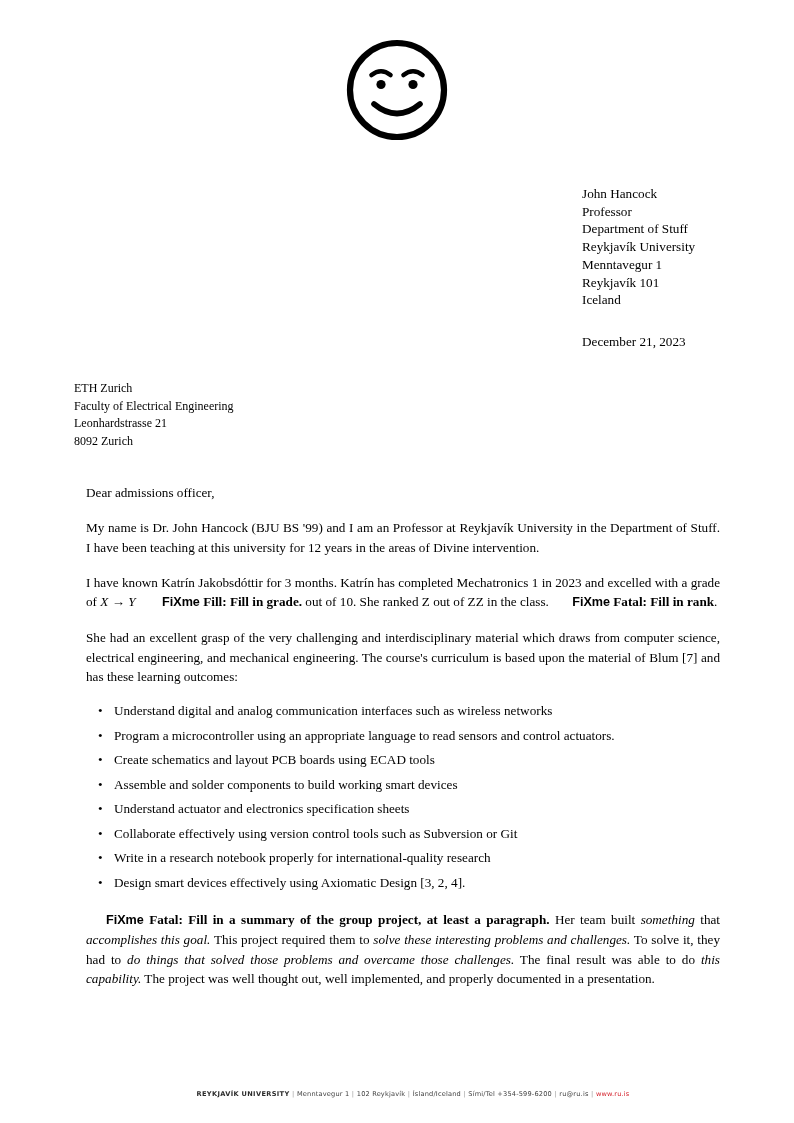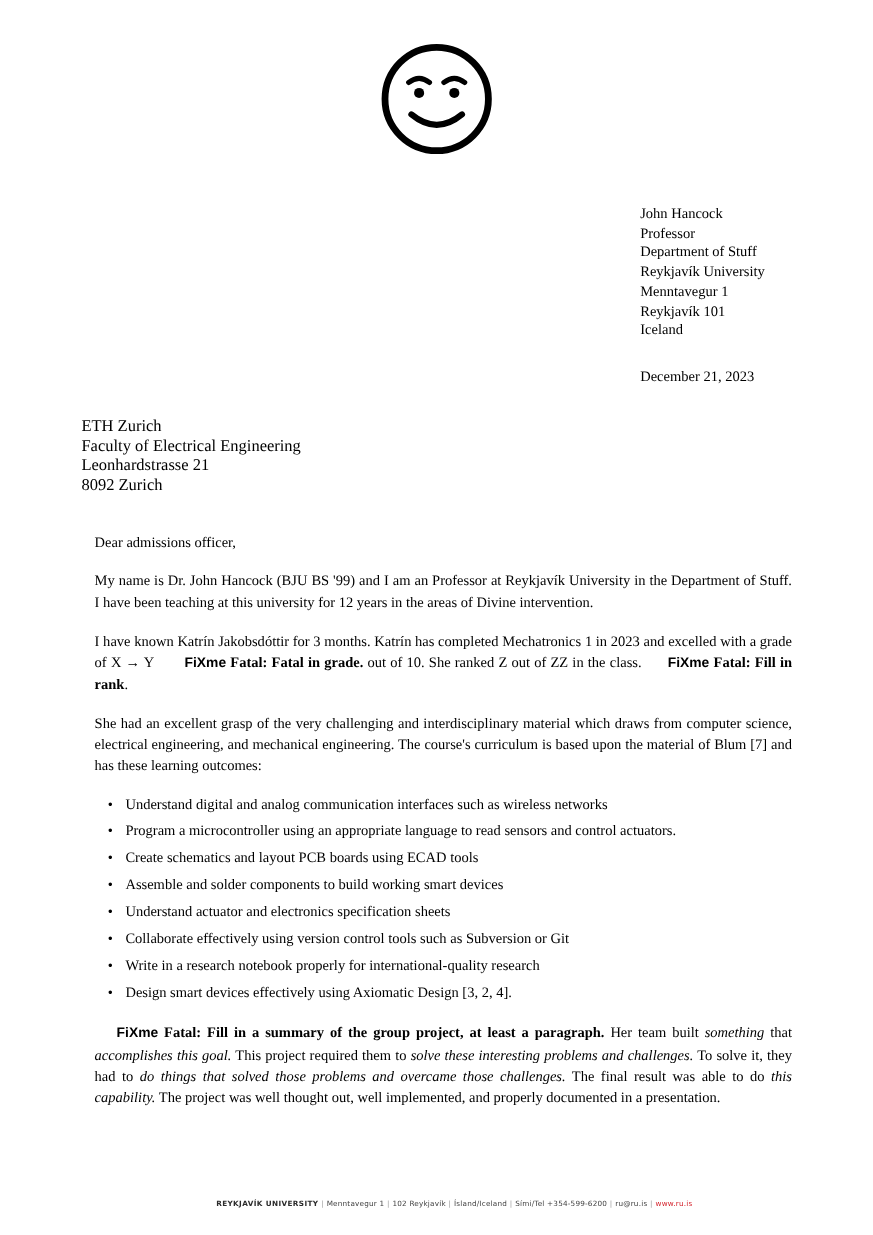--- a/index.html
+++ b/index.html
@@ -46,21 +46,21 @@
     font-size: 13.2px;
     line-height: 17.7px;
     white-space: nowrap;
   }
 
   
   .recipient {
     position: absolute;
     left: 74px;
     top: 380px;
-    font-size: 15px;
+    font-size: 12px;
     line-height: 17.7px;
     white-space: nowrap;
   }
   .recipient .line { display: block; }
 
   
   .body-area {
     position: absolute;
     left: 74px;
     top: 483px;
@@ -102,20 +102,21 @@
     font-size: 12.6px;
     padding-left: 20px;
   }
   .fixme-body {
     font-weight: bold;
   }
   .ital { font-style: italic; }
 
   .math {
     font-family: "Liberation Serif", "DejaVu Serif", serif;
+    font-style: italic;
   }
 
   
   .footer {
     position: absolute;
     left: 16px;
     bottom: 25px;
     width: 794px;
     text-align: center;
     font-family: "DejaVu Sans", "Liberation Sans", sans-serif;
@@ -173,21 +174,21 @@
 
   <div class="body-area">
 
     <p class="para salutation">Dear admissions officer,</p>
 
     <p class="para">My name is Dr. John Hancock (BJU BS '99) and I am an Professor at Reykjavík University in the Department of Stuff. I have been teaching at this university for 12 years in the areas of Divine intervention.</p>
 
     <p class="para">
       <span>I have known Katrín Jakobsdóttir for 3 months. Katrín has completed Mechatronics 1 in 2023 and excelled with a grade of </span><span class="math">X → Y</span>&nbsp;
       <span class="fixme-tag">FiXme</span>
-      <span class="fixme-body">Fatal: Fatal in grade.</span><span> out of 10. She ranked Z out of ZZ in the class. </span>
+      <span class="fixme-body">Fill: Fill in grade.</span><span> out of 10. She ranked Z out of ZZ in the class. </span>
       <span class="fixme-tag">FiXme</span>
       <span class="fixme-body">Fatal: Fill in rank</span><span>.</span>
     </p>
 
     <p class="para tight">She had an excellent grasp of the very challenging and interdisciplinary material which draws from computer science, electrical engineering, and mechanical engineering. The course's curriculum is based upon the material of Blum [7] and has these learning outcomes:</p>
 
     <ul class="outcomes">
       <li>Understand digital and analog communication interfaces such as wireless networks</li>
       <li>Program a microcontroller using an appropriate language to read sensors and control actuators.</li>
       <li>Create schematics and layout PCB boards using ECAD tools</li>

